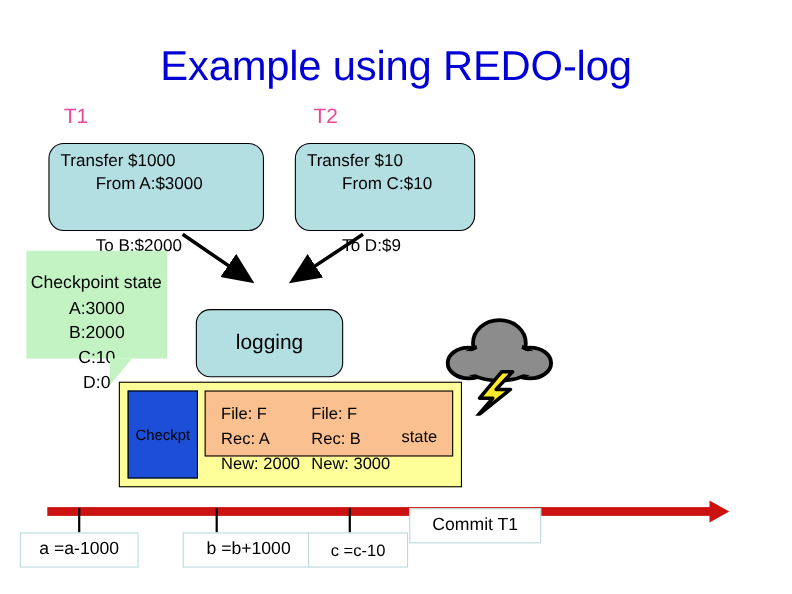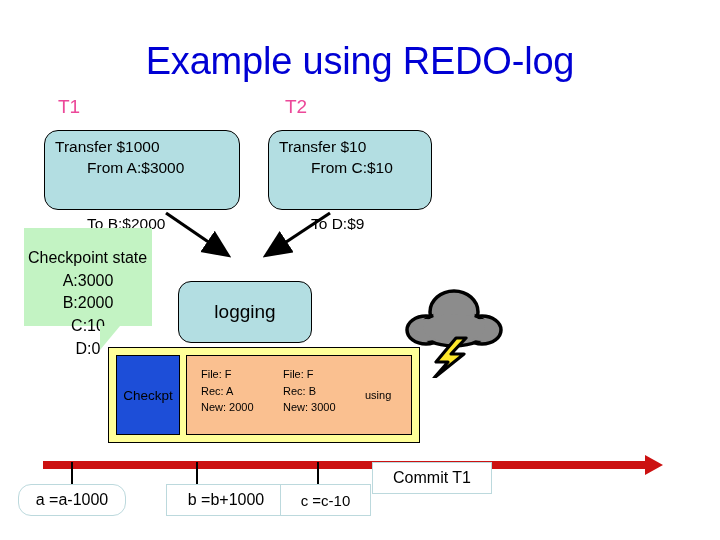--- a/index.html
+++ b/index.html
@@ -115,25 +115,25 @@
     border: 1.5px solid #000000;
     box-sizing: border-box;
     display: flex;
     align-items: center;
     justify-content: center;
     font-size: 13.5px;
     color: #000000;
   }
   #log-recs {
     left: 186px; top: 355px;
-    width: 226px; height: 80px;
+    width: 226px; height: 60px;
     background: #fac090;
     border: 1.5px solid #000000;
     box-sizing: border-box;
-    font-size: 11px;
+    font-size: 15px;
     color: #000000;
   }
   .recgrid {
     position: absolute;
     left: 0; top: 10px;
     width: 100%;
     line-height: 1.5;
   }
   .rec-col {
     position: absolute;
@@ -165,21 +165,21 @@
     background: #ffffff;
     border: 1.5px solid #bcd9dd;
     box-sizing: border-box;
     display: flex;
     align-items: center;
     justify-content: center;
     font-size: 16px;
     color: #000000;
     white-space: nowrap;
   }
-  #ev0 { left: 18px;  top: 484px; width: 108px; height: 32px; border-radius: 13px; }
+  #ev0 { left: 18px;  top: 484px; width: 108px; height: 32px; }
   #ev1 { left: 166px; top: 484px; width: 120px; height: 32px; }
   #ev2 { left: 280px; top: 484px; width: 91px;  height: 32px; font-size: 15px; }
   #ev3 { left: 372px; top: 462px; width: 120px; height: 32px; }
 </style>
 </head>
 <body>
 
 <div id="slide">
 
   <div id="title" class="abs">Example using REDO-log</div>
@@ -243,21 +243,21 @@
       <div class="rec-col" id="rec-a">
         <div>File: F</div>
         <div>Rec: A</div>
         <div>New: 2000</div>
       </div>
       <div class="rec-col" id="rec-b">
         <div>File: F</div>
         <div>Rec: B</div>
         <div>New: 3000</div>
       </div>
-      <div class="rec-col" id="rec-commit">using</div>
+      <div class="rec-col" id="rec-commit">state</div>
     </div>
   </div>
 
   <div id="timeline-line" class="abs"></div>
   <div id="timeline-head" class="abs"></div>
 
   <div class="abs stem" style="left:71px;  top:462px; height:24px;"></div>
   <div class="abs stem" style="left:196px; top:462px; height:24px;"></div>
   <div class="abs stem" style="left:317px; top:462px; height:24px;"></div>
   <div class="abs stem" style="left:393px; top:462px; height:24px;"></div>

